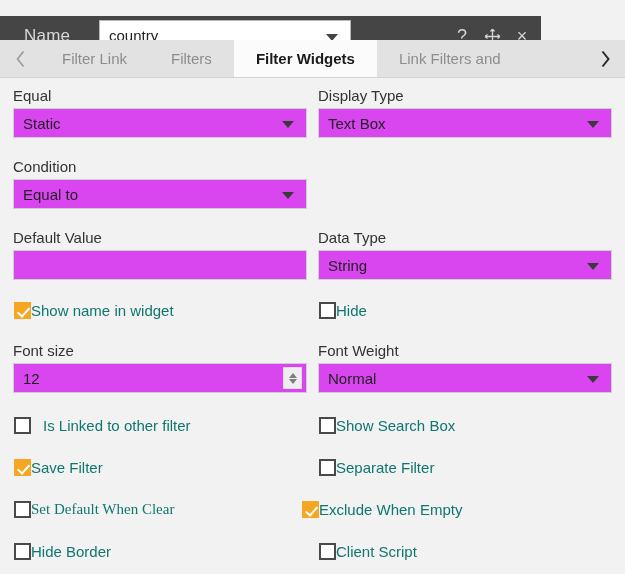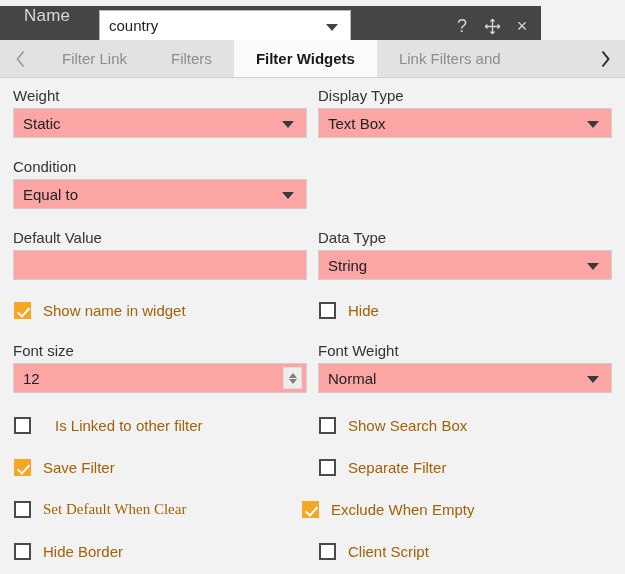--- a/index.html
+++ b/index.html
@@ -6,24 +6,24 @@
   html, body {
     margin: 0; padding: 0;
     width: 625px; height: 574px;
     overflow: hidden;
     font-family: "Liberation Sans", sans-serif;
     background: #f2f2f2;
   }
 
   
   .titlebar {
-    position: absolute; left: 0; top: 6px;
+    position: absolute; left: 0; top: 16px;
     width: 541px; height: 40px;
     background: #454545;
-    display: flex; 
+    display: flex; align-items: center;
   }
   .titlebar-label {
     color: #d8d8d8;
     font-size: 17px;
     margin-left: 24px;
     letter-spacing: .2px;
     white-space: nowrap;
   }
   .name-select {
     position: absolute; left: 99px; top: 4px;
@@ -105,21 +105,21 @@
   }
   .field-label {
     position: absolute;
     font-size: 15px;
     color: #333;
     white-space: nowrap;
   }
   .control {
     position: absolute;
     height: 30px;
-    background: #fca5a5;
+    background: #d946ef;
     border: 1px solid #cfcfcf;
     display: flex; align-items: center;
   }
   .control .val {
     font-size: 15px; color: #222;
     margin-left: 9px;
     white-space: nowrap;
   }
   .control .caret {
     border-top-color: #3a3a3a;
@@ -166,22 +166,21 @@
     content: "";
     position: absolute;
     left: 4px; top: 1px;
     width: 5px; height: 10px;
     border: solid #ffffff;
     border-width: 0 2px 2px 0;
     transform: rotate(42deg);
   }
   .cb-label {
     font-size: 15px;
-    color: #a16207;
-    margin-left: 12px;
+    color: #0f766e;
   }
 </style>
 </head>
 <body>
 
 <div class="titlebar">
   <span class="titlebar-label">Name</span>
 
   <div class="name-select">
     <span class="val">country</span>
@@ -227,21 +226,21 @@
 
   <div class="tab-arrow right">
     <svg width="13" height="20" viewBox="0 0 13 20" fill="none" stroke="currentColor" stroke-width="2">
       <path d="M3.5 2.5L9.5 10l-6 7.5"></path>
     </svg>
   </div>
 </div>
 
 <div class="form">
 
-  <div class="field-label" style="left:13px; top:9px;">Weight</div>
+  <div class="field-label" style="left:13px; top:9px;">Equal</div>
   <div class="control" style="left:13px; top:30px; width:294px;">
     <span class="val">Static</span>
     <span class="caret"></span>
   </div>
 
   <div class="field-label" style="left:318px; top:9px;">Display Type</div>
   <div class="control" style="left:318px; top:30px; width:294px;">
     <span class="val">Text Box</span>
     <span class="caret"></span>
   </div>

